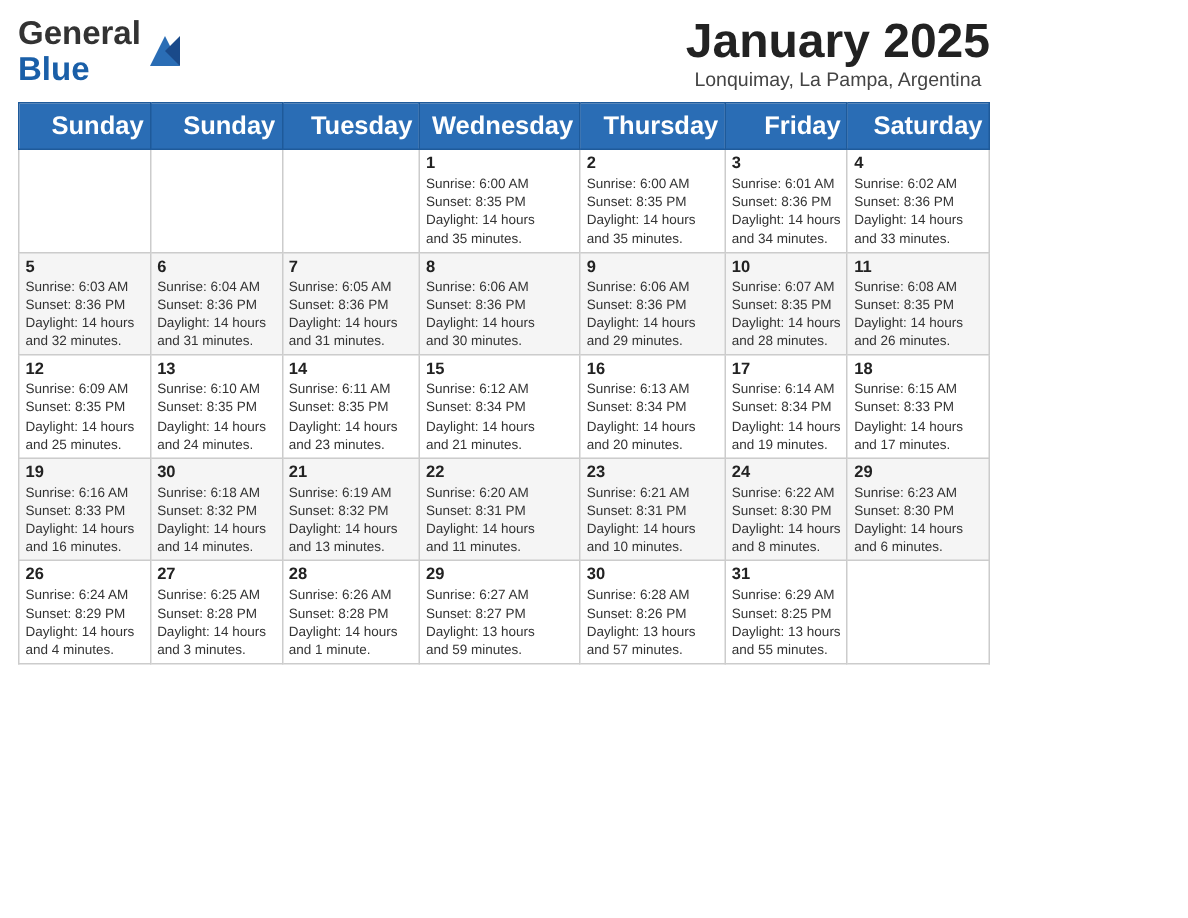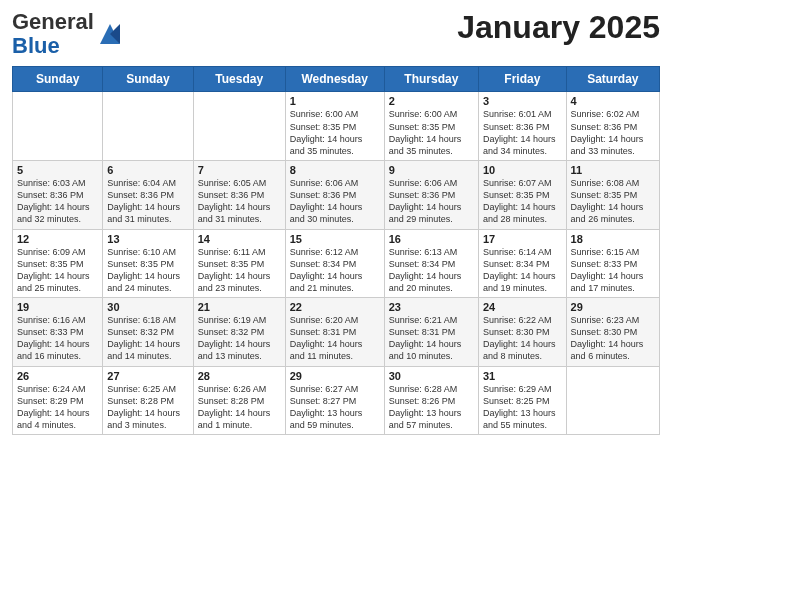--- a/index.html
+++ b/index.html
@@ -51,24 +51,24 @@
       color: #444;
     }
     .calendar {
       width: 100%;
       border-collapse: collapse;
       border: 1px solid #ccc;
     }
     .calendar th {
       background-color: #2a6db5;
       color: #fff;
-      font-size: 12px;
+      font-size: 17px;
       font-weight: bold;
       padding: 5px 4px;
-      text-align: center;
+      text-align: right;
       border: 1px solid #1e5a9a;
     }
     .calendar td {
       border: 1px solid #ccc;
       vertical-align: top;
       padding: 3px 4px;
       width: 113px;
       font-size: 9.5px;
       color: #333;
       background: #fff;
@@ -107,20 +107,21 @@
           <span class="logo-blue">Blue</span>
         </div>
       </div>
       <svg class="logo-icon" viewBox="0 0 28 28">
         <polygon points="4,24 14,4 24,24" fill="#2a6db5"></polygon>
         <polygon points="14,14 24,4 24,24" fill="#1a4a8a"></polygon>
       </svg>
     </div>
     <div class="title-area">
       <div class="month-title">January 2025</div>
+      <div class="subtitle">Lonquimay, La Pampa, Argentina</div>
     </div>
   </div>
 
   <table class="calendar">
     <thead>
       <tr>
         <th>Sunday</th>
         <th>Sunday</th>
         <th>Tuesday</th>
         <th>Wednesday</th>

